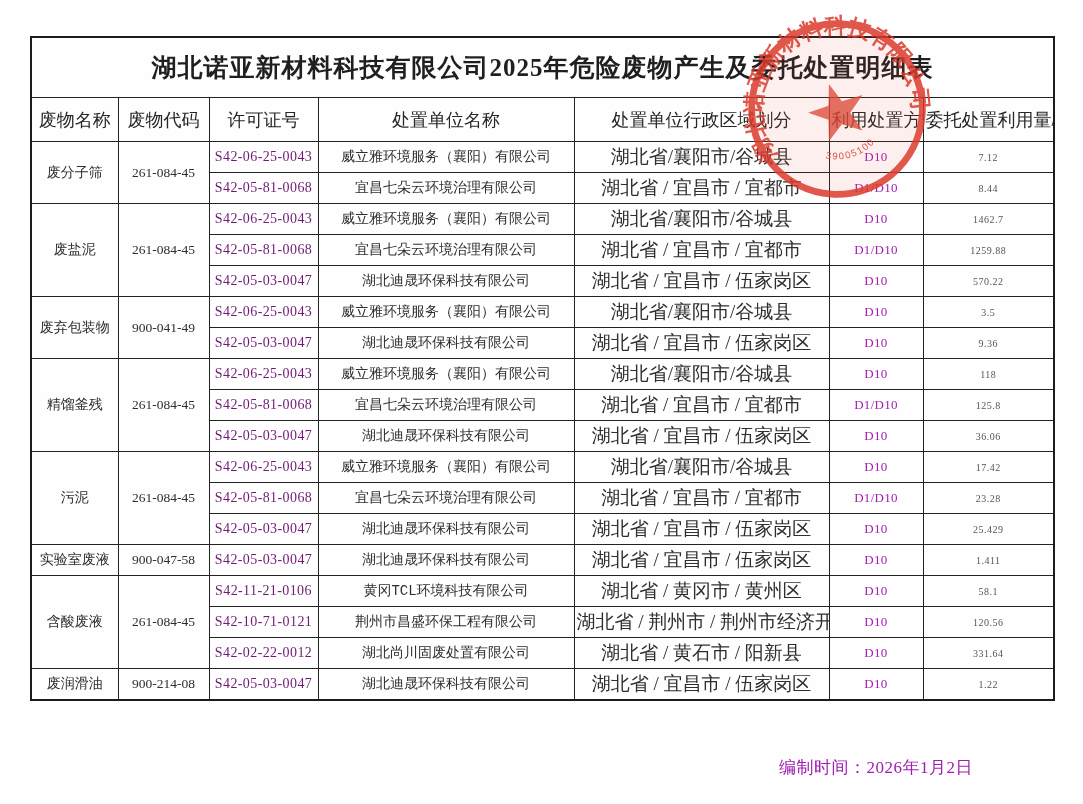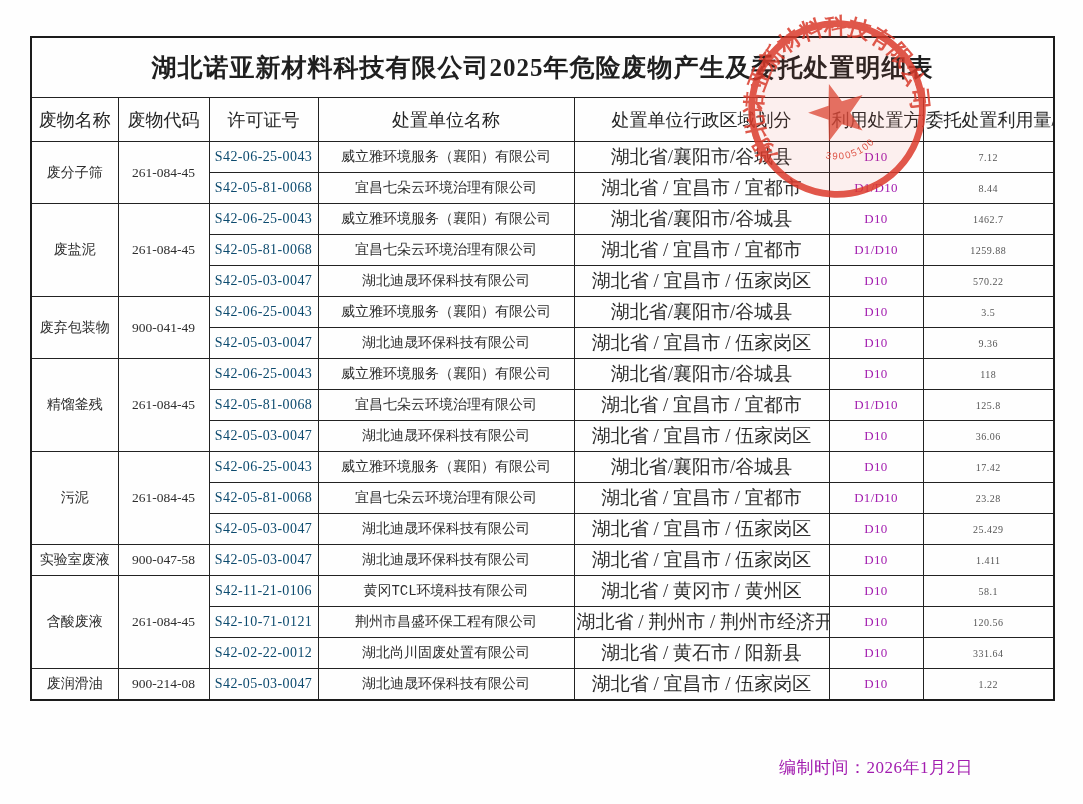--- a/index.html
+++ b/index.html
@@ -22,21 +22,21 @@
     padding:0 2px;
     overflow:hidden;white-space:nowrap;
   }
   tr.title-row th{
     height:59px;font-size:25px;font-weight:700;color:#1f1f1f;
     letter-spacing:1px;
   }
   tr.head-row th{height:43px;font-size:18px;color:#262626;}
   tbody td{height:30px;font-size:13.5px;}
   td.c-name{font-size:14px;}
-  td.c-lic{font-size:14px;letter-spacing:.4px;color:#0c4a6e;}
+  td.c-lic{font-size:14px;letter-spacing:.4px;color:#701a75;}
   td.c-unit{font-size:14px;font-family:Liberation Mono, monospace;}
   td.c-region{font-size:19px;}
   td.c-method{font-size:13px;color:#a21caf;letter-spacing:.3px;}
   td.c-amount{font-size:10px;color:#555;letter-spacing:.5px;}
   .footer{
     position:absolute;top:756px;left:779px;
     font-size:17px;color:#a21caf;letter-spacing:.5px;
   }
   .stamp{
     position:absolute;left:740px;top:12px;width:194px;height:194px;

